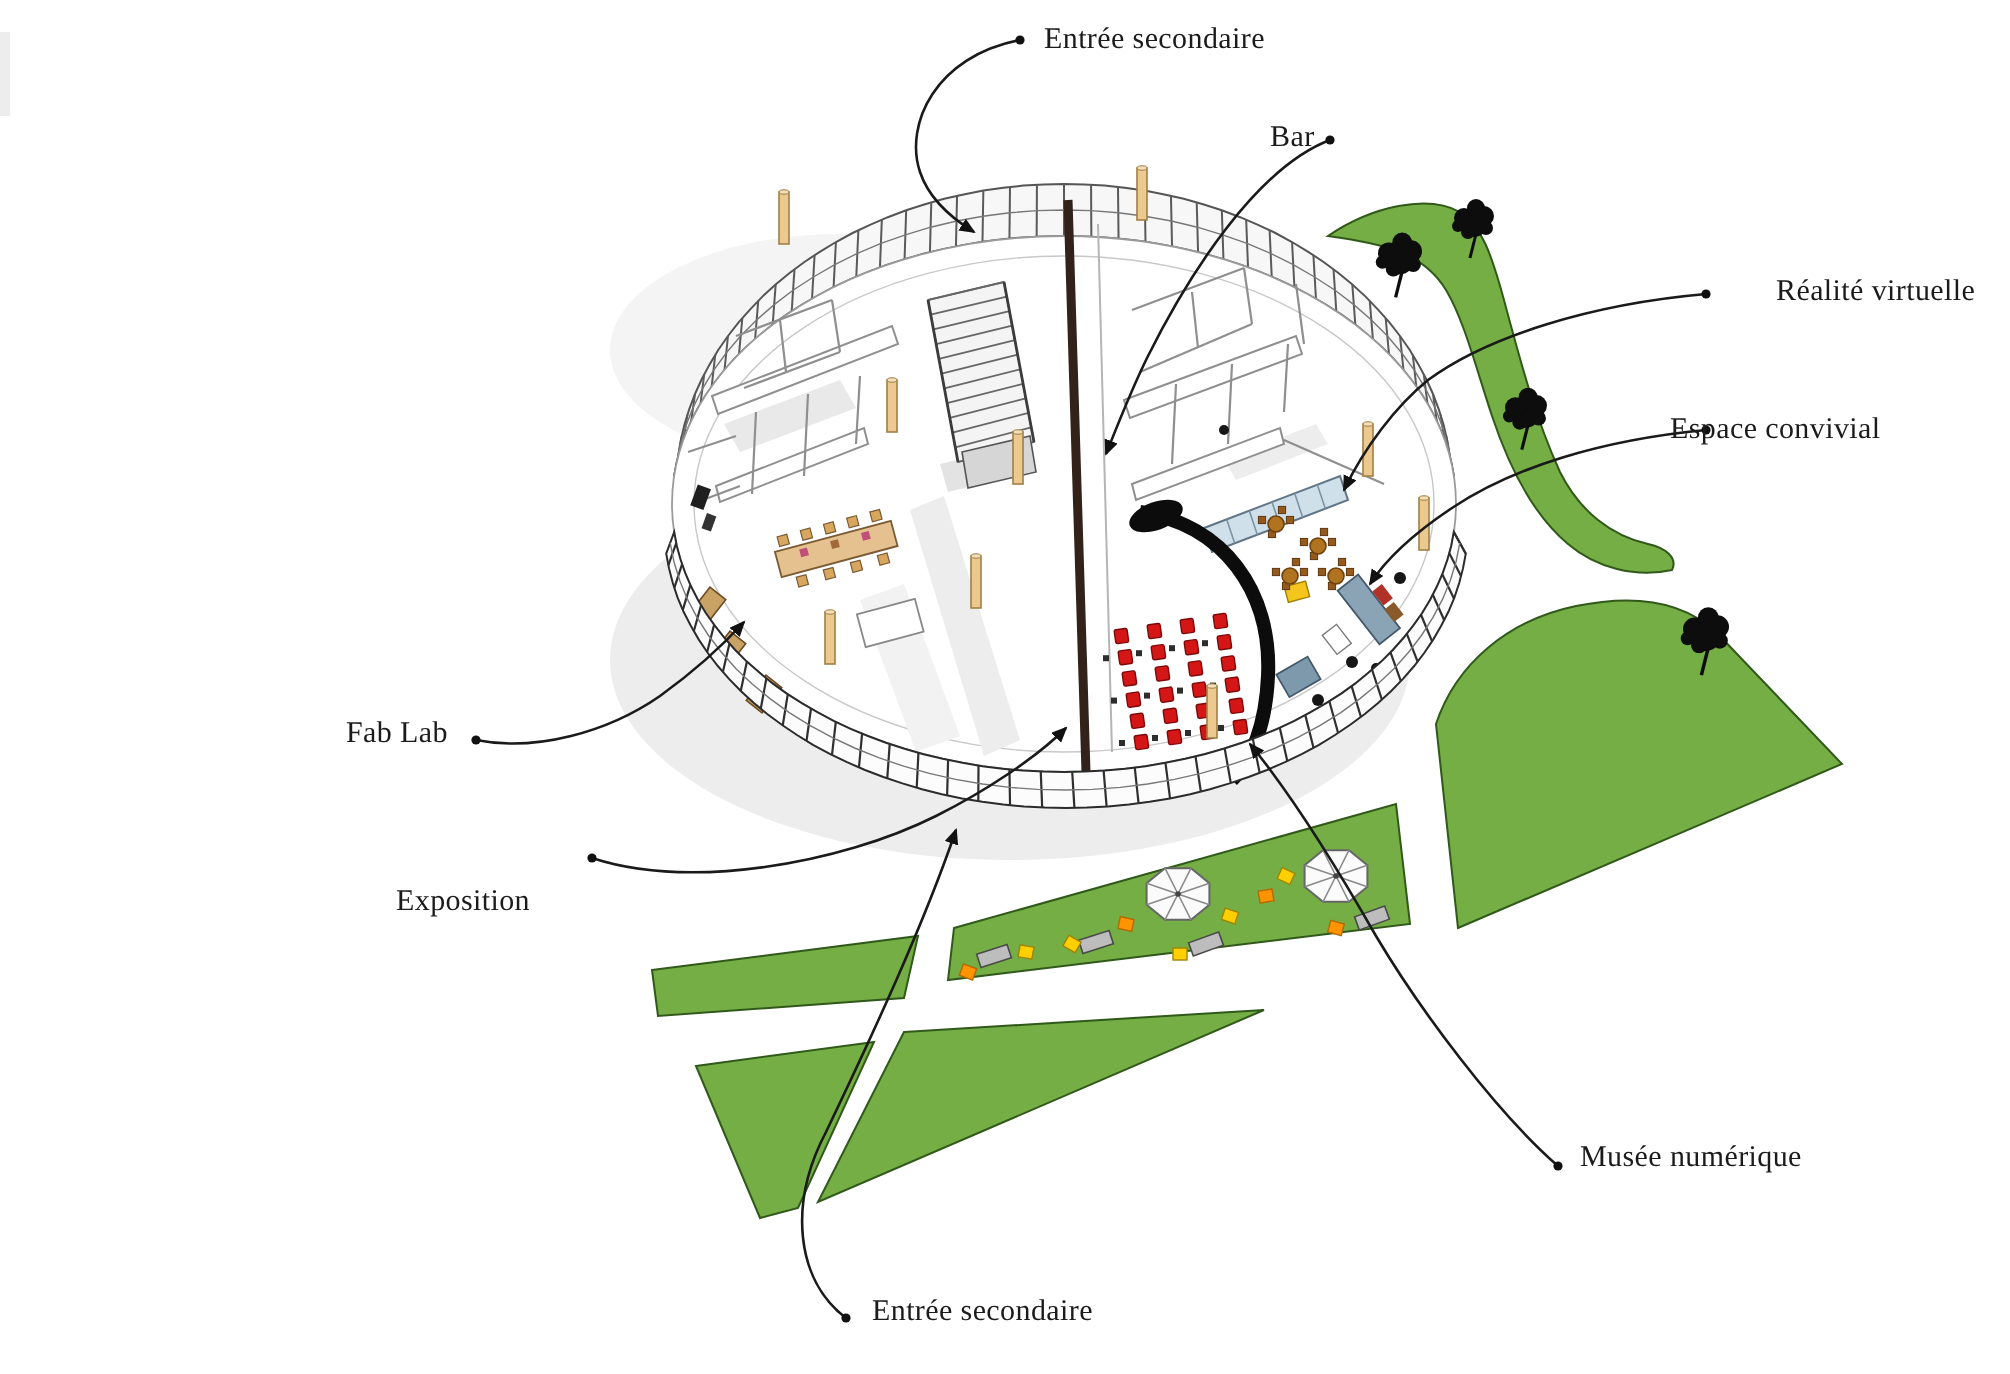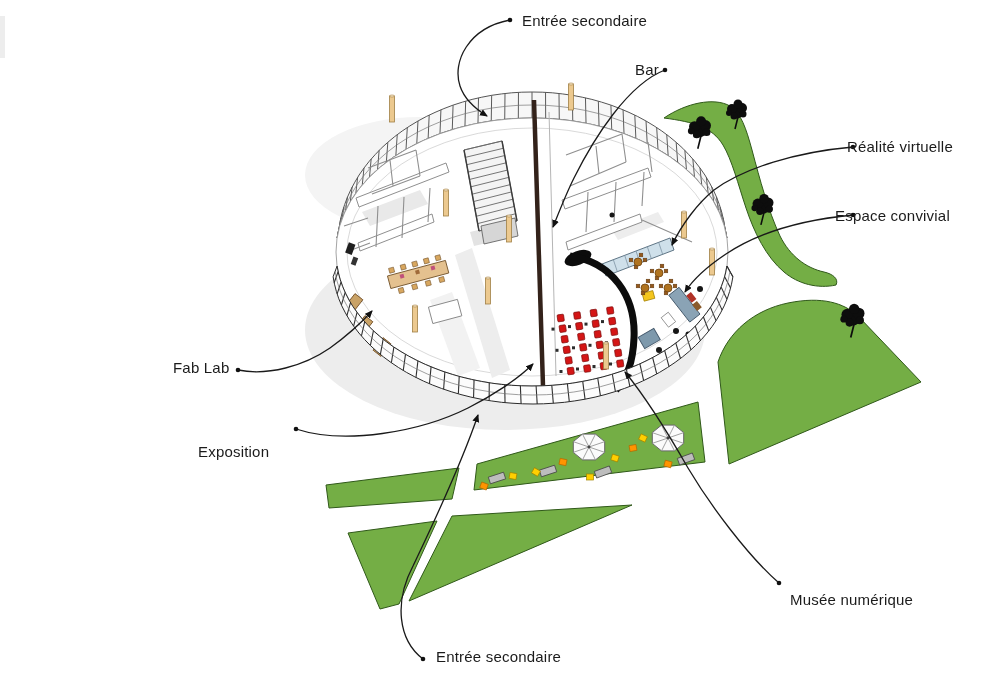--- a/index.html
+++ b/index.html
@@ -1,17 +1,17 @@
 <!DOCTYPE html>
 <html><head>
 <meta charset="utf-8">
 <style>
   html,body{margin:0;padding:0;background:#fff;}
   .stage{position:relative;width:1005px;height:687px;background:#fff;overflow:hidden;
-         font-family:Liberation Sans, sans-serif;}
+         font-family:Liberation Serif, serif;}
   .stage svg{position:absolute;left:0;top:0;}
   .lbl{position:absolute;font-size:15px;color:#1b1b1b;white-space:nowrap;letter-spacing:.2px;}
 </style>
 </head>
 <body>
 
 <div class="stage">
 <svg width="1005" height="687" viewBox="0 0 1005 687">
   <defs>
     <marker id="arr" markerUnits="userSpaceOnUse" markerWidth="9" markerHeight="8" refX="7" refY="3.5" orient="auto">
@@ -425,19 +425,19 @@
       <circle cx="238" cy="370" r="2.3"></circle>
           <circle cx="296" cy="429" r="2.3"></circle>
       <circle cx="779" cy="583" r="2.3"></circle>
           <circle cx="423" cy="659" r="2.3"></circle>
     </g>
   </g>
 </svg>
 
 <div class="lbl" style="left:522px;top:12px">Entrée secondaire</div>
 <div class="lbl" style="left:635px;top:61px">Bar</div>
-<div class="lbl" style="left:847px;top:138px">Réalité virtuelle</div>
+<div class="lbl" style="left:888px;top:138px">Réalité virtuelle</div>
 <div class="lbl" style="left:835px;top:207px">Espace convivial</div>
 <div class="lbl" style="left:173px;top:359px">Fab Lab</div>
 <div class="lbl" style="left:198px;top:443px">Exposition</div>
-<div class="lbl" style="left:790px;top:591px">Musée numérique</div>
+<div class="lbl" style="left:790px;top:571px">Musée numérique</div>
 <div class="lbl" style="left:436px;top:648px">Entrée secondaire</div>
 </div>
 
 </body></html>

